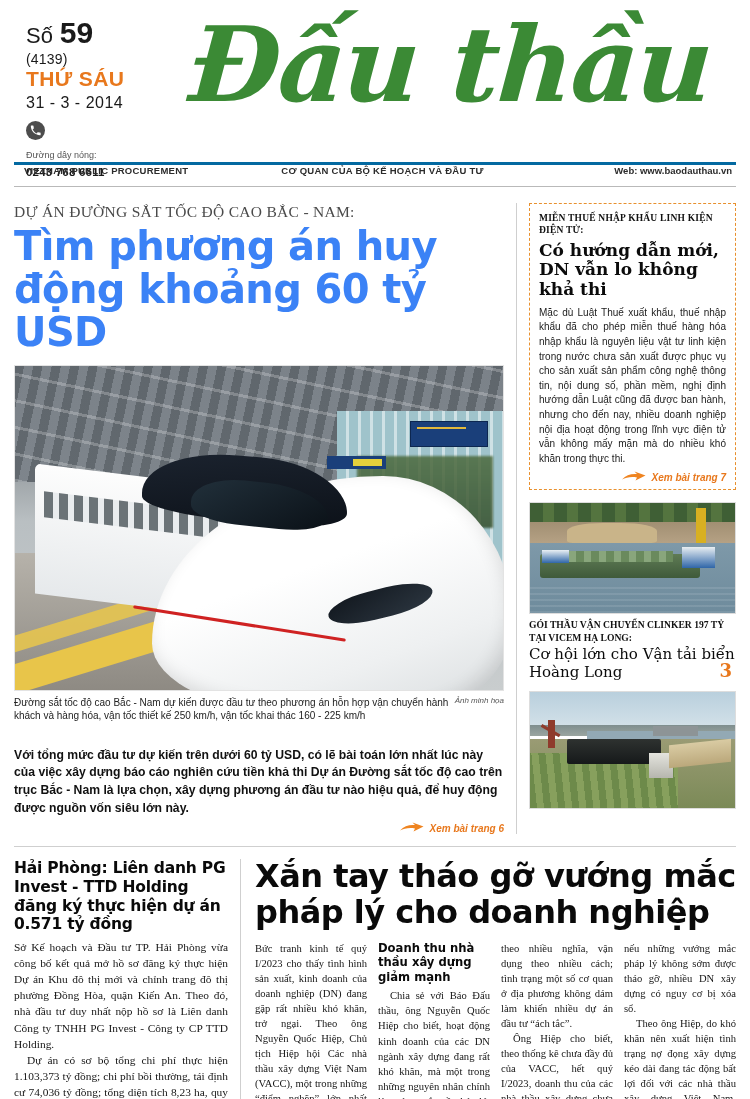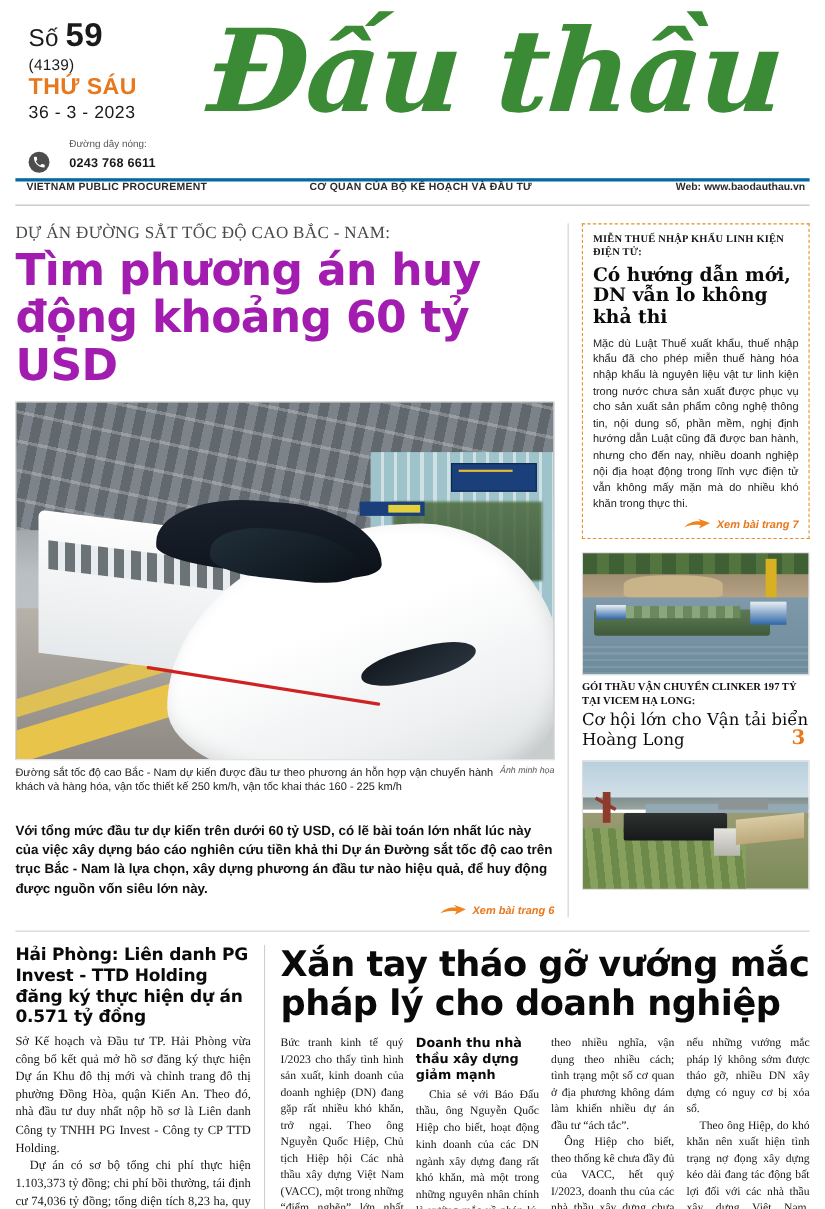--- a/index.html
+++ b/index.html
@@ -12,21 +12,21 @@
   .page { position: relative; width: 750px; height: 968px; background:#fff; padding: 0 14px; }
 
   
   .masthead { display:flex; align-items:flex-start; height: 160px; padding-top: 16px; }
   .mast-left { width: 172px; padding-left: 12px; }
   .issue-line { font-size: 22px; color:#1a1a1a; letter-spacing:.2px; }
   .issue-line b { font-size: 30px; font-weight: 700; }
   .issue-sub { font-size: 14px; color:#1a1a1a; margin-top: 1px; letter-spacing:.2px;}
   .weekday { font-size: 21px; font-weight: 700; color:#e8781d; letter-spacing:.4px;}
   .issue-date { font-size: 16px; color:#1a1a1a; margin-top: 3px; letter-spacing:.5px;}
-  .hotline { display:flex; align-items:flex-end; gap:18px; margin-top: 9px; }
+  .hotline { display:flex; align-items:flex-start; gap:4px; margin-top: 9px; flex-direction: column; }
   .phone-circle {
     width: 19px; height:19px; border-radius:50%; background:#4d4d4d;
     display:flex; align-items:center; justify-content:center; flex:0 0 auto;
   }
   .phone-circle svg { width: 11px; height: 11px; fill:#fff; }
   .hotline-text { line-height: 1.12; }
   .hotline-label { font-size: 9px; color:#555; }
   .hotline-num { font-size: 11.5px; font-weight:700; color:#1a1a1a; letter-spacing:.2px;}
 
   .mast-logo { flex:1; display:flex; align-items:flex-start; justify-content:flex-start; padding-left: 4px;}
@@ -53,21 +53,21 @@
   .top-body { display:flex; gap:12px; padding-top: 16px; }
   .col-main { width: 490px; }
   .col-side { width: 228px; border-left:1px solid #cfcfcf; padding-left: 12px; }
 
   .kicker {
     font-family:"Liberation Serif", serif;
     font-size: 15.5px; color:#4a4a4a; letter-spacing:.3px; margin-bottom: 4px;
   }
   .lead-headline {
     font-family:"DejaVu Sans", sans-serif;
-    font-weight: 700; font-size: 40px; line-height: 1.08; color:#a21caf;
+    font-weight: 700; font-size: 40px; line-height: 1.08; color:#3b82f6;
     letter-spacing:-.6px;
   }
 
   
   .photo-main { margin-top: 10px; width: 490px; height: 326px; position:relative; overflow:hidden;
     background:#9aa3a8; border:1px solid #e3e3e3;}
   .caption { font-size: 10px; line-height:1.35; color:#222; margin-top: 5px; width: 490px;
              font-family:"Liberation Sans", sans-serif;}
   .caption-credit { float:right; font-size: 8px; color:#555; font-style:italic; }
   .sapo { clear:both; font-size: 12.2px; font-weight:700; line-height:1.45; color:#111; margin-top: 24px; }
@@ -207,21 +207,21 @@
 <div class="page">
 
   <div class="masthead">
     <div class="mast-left">
       <div class="issue-line">
         <span>Số</span>
         <b>59</b>
       </div>
       <div class="issue-sub">(4139)</div>
       <div class="weekday">THỨ SÁU</div>
-      <div class="issue-date">36 - 3 - 2023</div>
+      <div class="issue-date">31 - 3 - 2014</div>
       <div class="hotline">
         <span class="phone-circle">
           <svg viewBox="0 0 24 24">
               <path d="M6.6 10.8c1.7 3.3 4.3 5.9 7.6 7.6l2.5-2.5c.3-.3.8-.4 1.2-.3 1.3.4 2.7.7 4.1.7.7 0 1.2.5 1.2 1.2V21c0 .7-.5 1.2-1.2 1.2C10.7 22.2 1.8 13.3 1.8 2.4 1.8 1.7 2.3 1.2 3 1.2h3.5c.7 0 1.2.5 1.2 1.2 0 1.4.2 2.8.7 4.1.1.4 0 .9-.3 1.2l-2.5 2.5z"></path>
             </svg>
         </span>
         <span class="hotline-text">
           <span class="hotline-label">Đường dây nóng:</span><br>
           <span class="hotline-num">0243 768 6611</span>
         </span>

